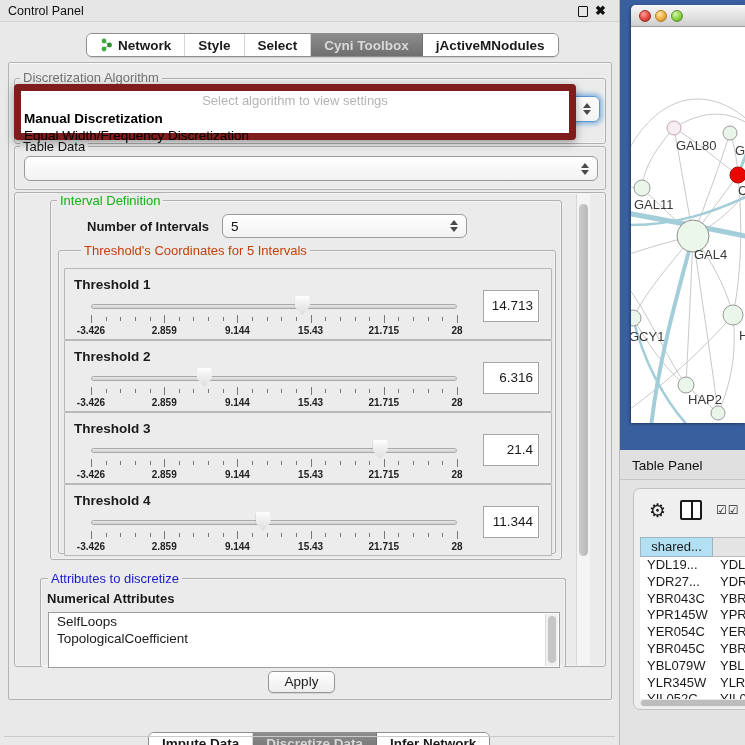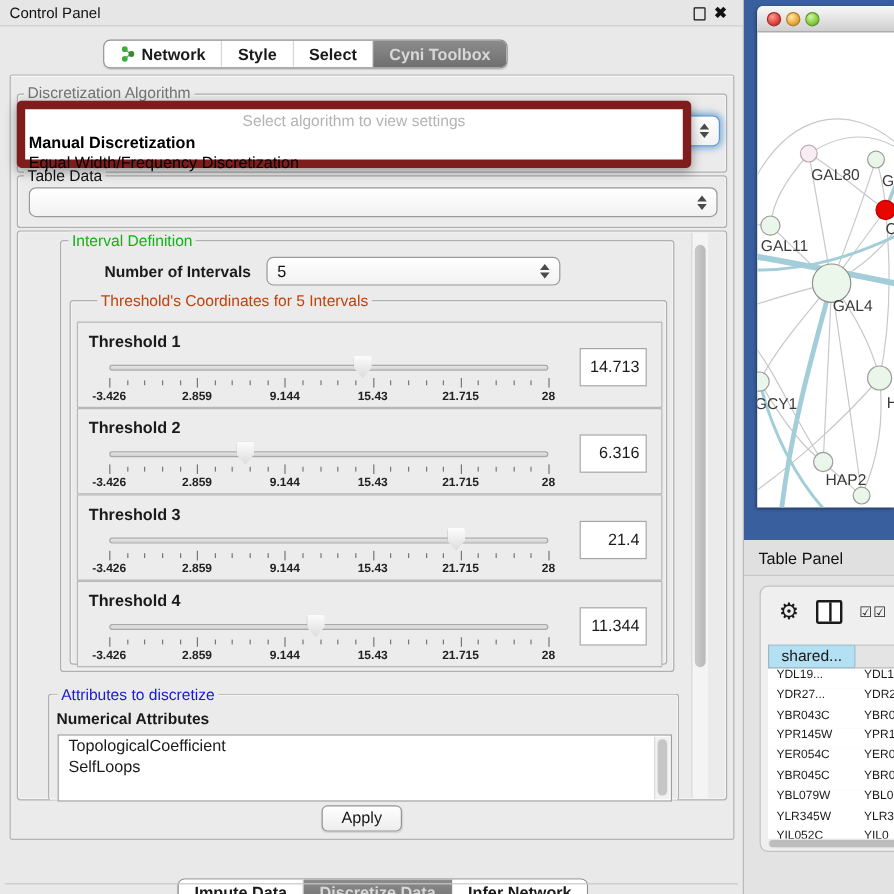--- a/index.html
+++ b/index.html
@@ -89,21 +89,21 @@
   .gear { font-size:19px; color:#1a1a1a; line-height:1; }
   .col-ico { width:22px; height:20px; border:2px solid #1a1a1a; border-radius:2px; position:relative; background:#fff; }
   .col-ico:before { content:""; position:absolute; left:50%; top:0; bottom:0; width:2px; background:#1a1a1a; }
   .checks { font-size:12px; letter-spacing:1px; color:#1a1a1a; }
   .tp-table { position:absolute; left:6px; top:48px; right:-20px; bottom:10px; overflow:hidden; }
   .tp-head { display:flex; height:20px; }
   .tp-head .cell { border:1px solid #9fb6bf; font-size:13px; text-align:center; line-height:18px; overflow:hidden; white-space:nowrap; }
   .tp-head .c1 { width:74px; background:#b3e0f2; }
   .tp-head .c2 { width:70px; background:#e4e4e4; border-color:#bdbdbd; border-left:none; text-align:right; padding-right:2px; }
   .tp-row { display:flex; height:16.8px; background:#fff; }
-  .tp-row .cell { font-size:10px; overflow:hidden; white-space:nowrap; }
+  .tp-row .cell { font-size:13px; overflow:hidden; white-space:nowrap; }
   .tp-row .c1 { width:74px; padding-left:7px; }
   .tp-row .c2 { width:70px; padding-left:7px; }
   .tp-hscroll { position:absolute; left:6px; right:6px; bottom:2px; height:8px; background:#e8e8e8; border-radius:4px; }
   .tp-hscroll .thumb { position:absolute; left:1px; top:1px; height:6px; width:96%; background:#bdbdbd; border-radius:3px; }
 
   svg text { font-family:"Liberation Sans", sans-serif; }
 </style>
 </head>
 <body>
 
@@ -129,20 +129,23 @@
         <span>Network</span>
       </div>
       <div class="tab">
           <span>Style</span>
         </div>
       <div class="tab">
           <span>Select</span>
         </div>
       <div class="tab active">
           <span>Cyni Toolbox</span>
+        </div>
+      <div class="tab">
+          <span>jActiveMNodules</span>
         </div>
     </div>
 
     <div class="outer-frame"></div>
 
     <div class="groupbox" style="left:14px; top:78px; width:592px; height:66px;"></div>
     <span class="grouptitle" style="left:20px; top:70px; color:#737373; background:#ebebeb;">Discretization Algorithm</span>
     <div class="combo focus" style="left:24px; top:96px; width:576px; height:26px;">
       <span class="stepper">
           <i class="up"></i>
@@ -367,22 +370,22 @@
     </div>
     <div class="th-value">11.344</div>
   </div>
 </div>
 
     <div class="groupbox" style="left:40px; top:578px; width:526px; height:89px; border-bottom:none;"></div>
     <span class="grouptitle" style="left:48px; top:571px; color:#1a1acc; background:#ebebeb;">Attributes to discretize</span>
     <span class="grouptitle" style="left:44px; top:591px; font-weight:bold;">Numerical Attributes</span>
     <div class="attr-list">
       <div id="attr-items">
+          <div class="attr-item">SelfLoops</div>
           <div class="attr-item">TopologicalCoefficient</div>
-          <div class="attr-item">SelfLoops</div>
         </div>
       <div class="attr-scroll">
           <div class="thumb"></div>
         </div>
     </div>
 
     <div class="apply-btn">Apply</div>
 
     <div class="tabgroup bottom">
       <div class="tab">

